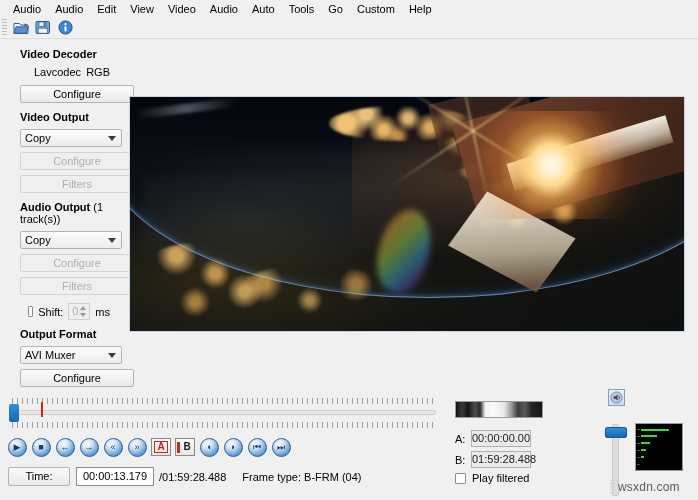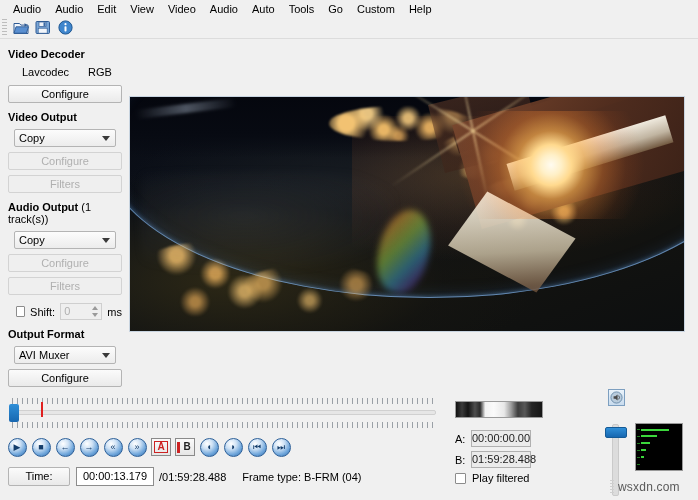--- a/index.html
+++ b/index.html
@@ -51,21 +51,21 @@
     width: 22px; height: 20px;
     display: flex; align-items: center; justify-content: center;
     cursor: default;
   }
 
   
   #leftpanel {
     position: absolute; left: 0; top: 40px;
     width: 130px; height: 350px;
     background: #f0f0f0;
-    padding: 0 8px;
+    padding: 0 20px;
   }
   .sec-title {
     font-weight: bold;
     font-size: 11px;
     margin: 8px 0 6px 0;
   }
   .sec-title .sub { font-weight: normal; }
   .codec-row {
     display: flex;
     font-size: 11px;

